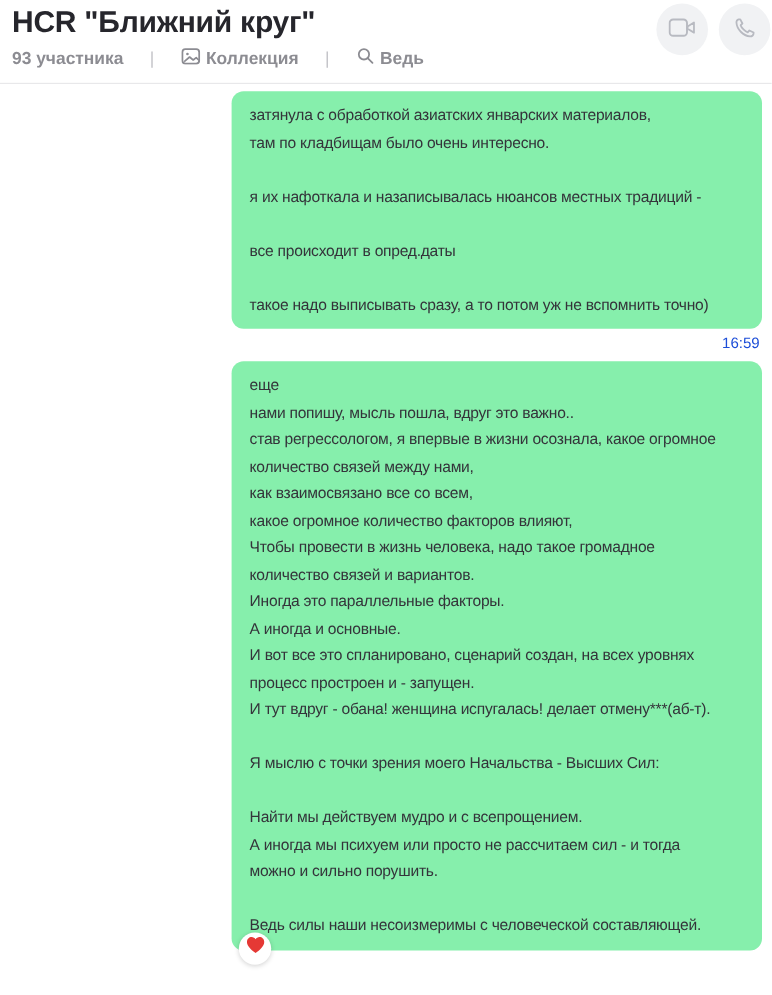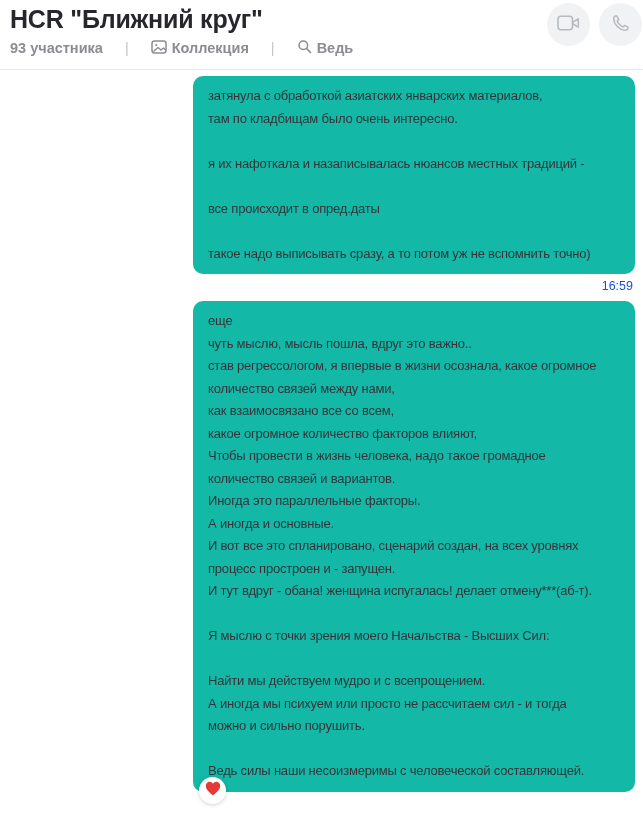--- a/index.html
+++ b/index.html
@@ -54,21 +54,21 @@
     display: flex; align-items: center; justify-content: center;
     cursor: pointer;
     padding: 0;
   }
   
   .chat-area { position: relative; padding-top: 3px; }
   .bubble {
     margin-left: 193px;
     width: 442px;
     box-sizing: border-box;
-    background: #14b8a6;
+    background: #86efac;
     border-radius: 10px;
     padding: 9px 15px;
     color: #34343a;
     position: relative;
   }
   .line {
     font-size: 13px;
     letter-spacing: -0.2px;
     line-height: 22.5px;
     min-height: 22.5px;
@@ -148,21 +148,21 @@
       <div class="line">я их нафоткала и назаписывалась нюансов местных традиций -</div>
       <div class="line">&nbsp;</div>
       <div class="line">все происходит в опред.даты</div>
       <div class="line">&nbsp;</div>
       <div class="line">такое надо выписывать сразу, а то потом уж не вспомнить точно)</div>
     </div>
   <div class="msg-time">16:59</div>
   <div class="bubble">
     <div>
         <div class="line">еще</div>
-        <div class="line">чуть мыслю, мысль пошла, вдруг это важно..</div>
+        <div class="line">нами попишу, мысль пошла, вдруг это важно..</div>
         <div class="line">став регрессологом, я впервые в жизни осознала, какое огромное</div>
         <div class="line">количество связей между нами,</div>
         <div class="line">как взаимосвязано все со всем,</div>
         <div class="line">какое огромное количество факторов влияют,</div>
         <div class="line">Чтобы провести в жизнь человека, надо такое громадное</div>
         <div class="line">количество связей и вариантов.</div>
         <div class="line">Иногда это параллельные факторы.</div>
         <div class="line">А иногда и основные.</div>
         <div class="line">И вот все это спланировано, сценарий создан, на всех уровнях</div>
         <div class="line">процесс простроен и - запущен.</div>

